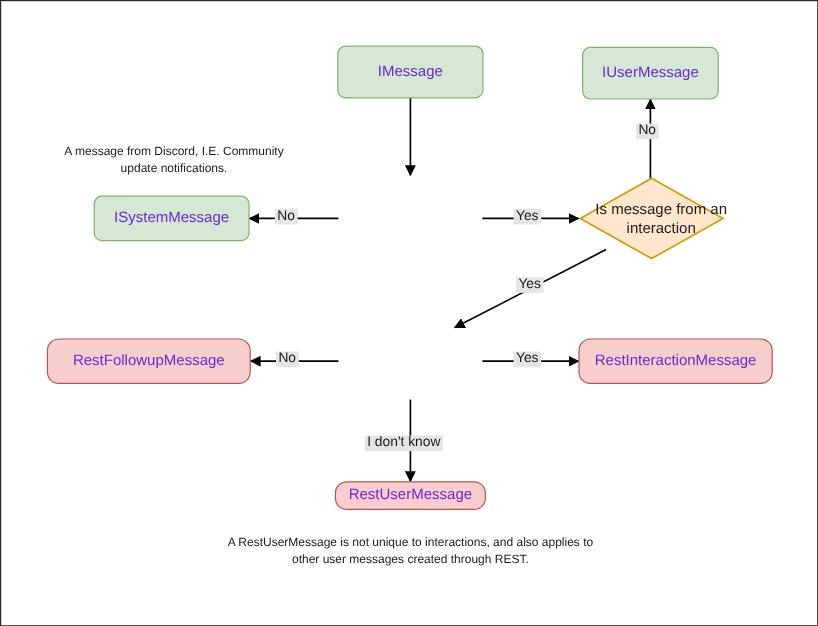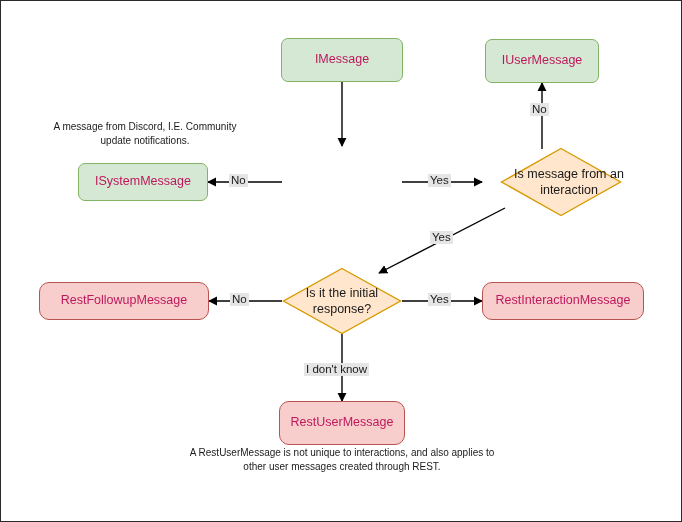--- a/index.html
+++ b/index.html
@@ -28,21 +28,21 @@
     pointer-events: none;
   }
   .node {
     position: absolute;
     box-sizing: border-box;
     display: flex;
     align-items: center;
     justify-content: center;
     text-align: right;
     font-size: 12.5px;
-    color: #be185d;
+    color: #6d28d9;
     line-height: 1.25;
   }
   .node-box {
     border-radius: 7px;
     border-width: 1.3px;
     border-style: solid;
   }
   .green {
     background: #d5e8d4;
     border-color: #82b366;
@@ -134,43 +134,37 @@
 
   <div class="node node-box green" style="left:484px; top:38px; width:114px; height:44px;">
     <span>IUserMessage</span>
   </div>
 
   <div class="node node-box green" style="left:77px; top:162px; width:130px; height:38px;">
     <span>ISystemMessage</span>
   </div>
 
 
-  <div class="diamond-wrap" style="left:499px; top:146px; width:122px; height:70px;">
+  <div class="diamond-wrap" style="left:481px; top:146px; width:122px; height:70px;">
     <svg width="122" height="70" viewBox="0 0 122 70">
       <path d="M 61 1.5 L 120.5 35 L 61 68.5 L 1.5 35 Z" fill="#ffe6cc" stroke="#d79b00" stroke-width="1.4"></path>
     </svg>
     <div class="diamond-label" style="padding:0 8px;">Is message from an interaction</div>
   </div>
 
-  <div class="diamond-wrap" style="left:281px; top:266px; width:120px; height:68px;">
-    <svg width="120" height="68" viewBox="0 0 120 68">
-      <path d="M 60 1.5 L 118.5 34 L 60 66.5 L 1.5 34 Z" fill="#ffe6cc" stroke="#d79b00" stroke-width="1.4"></path>
-    </svg>
-    <div class="diamond-label">Is it the initial response?</div>
-  </div>
 
   <div class="node node-box pink" style="left:38px; top:281px; width:170px; height:38px;">
     <span>RestFollowupMessage</span>
   </div>
 
   <div class="node node-box pink" style="left:481px; top:281px; width:162px; height:38px;">
     <span>RestInteractionMessage</span>
   </div>
 
-  <div class="node node-box pink" style="left:278px; top:400px; width:126px; height:44px;">
+  <div class="node node-box pink" style="left:278px; top:400px; width:126px; height:24px;">
     <span>RestUserMessage</span>
   </div>
 
   <div class="edge-label" style="left:228px; top:173px;">No</div>
 
   <div class="edge-label" style="left:427px; top:173px;">Yes</div>
 
   <div class="edge-label" style="left:529px; top:102px;">No</div>
 
   <div class="edge-label" style="left:429px; top:230px;">Yes</div>

